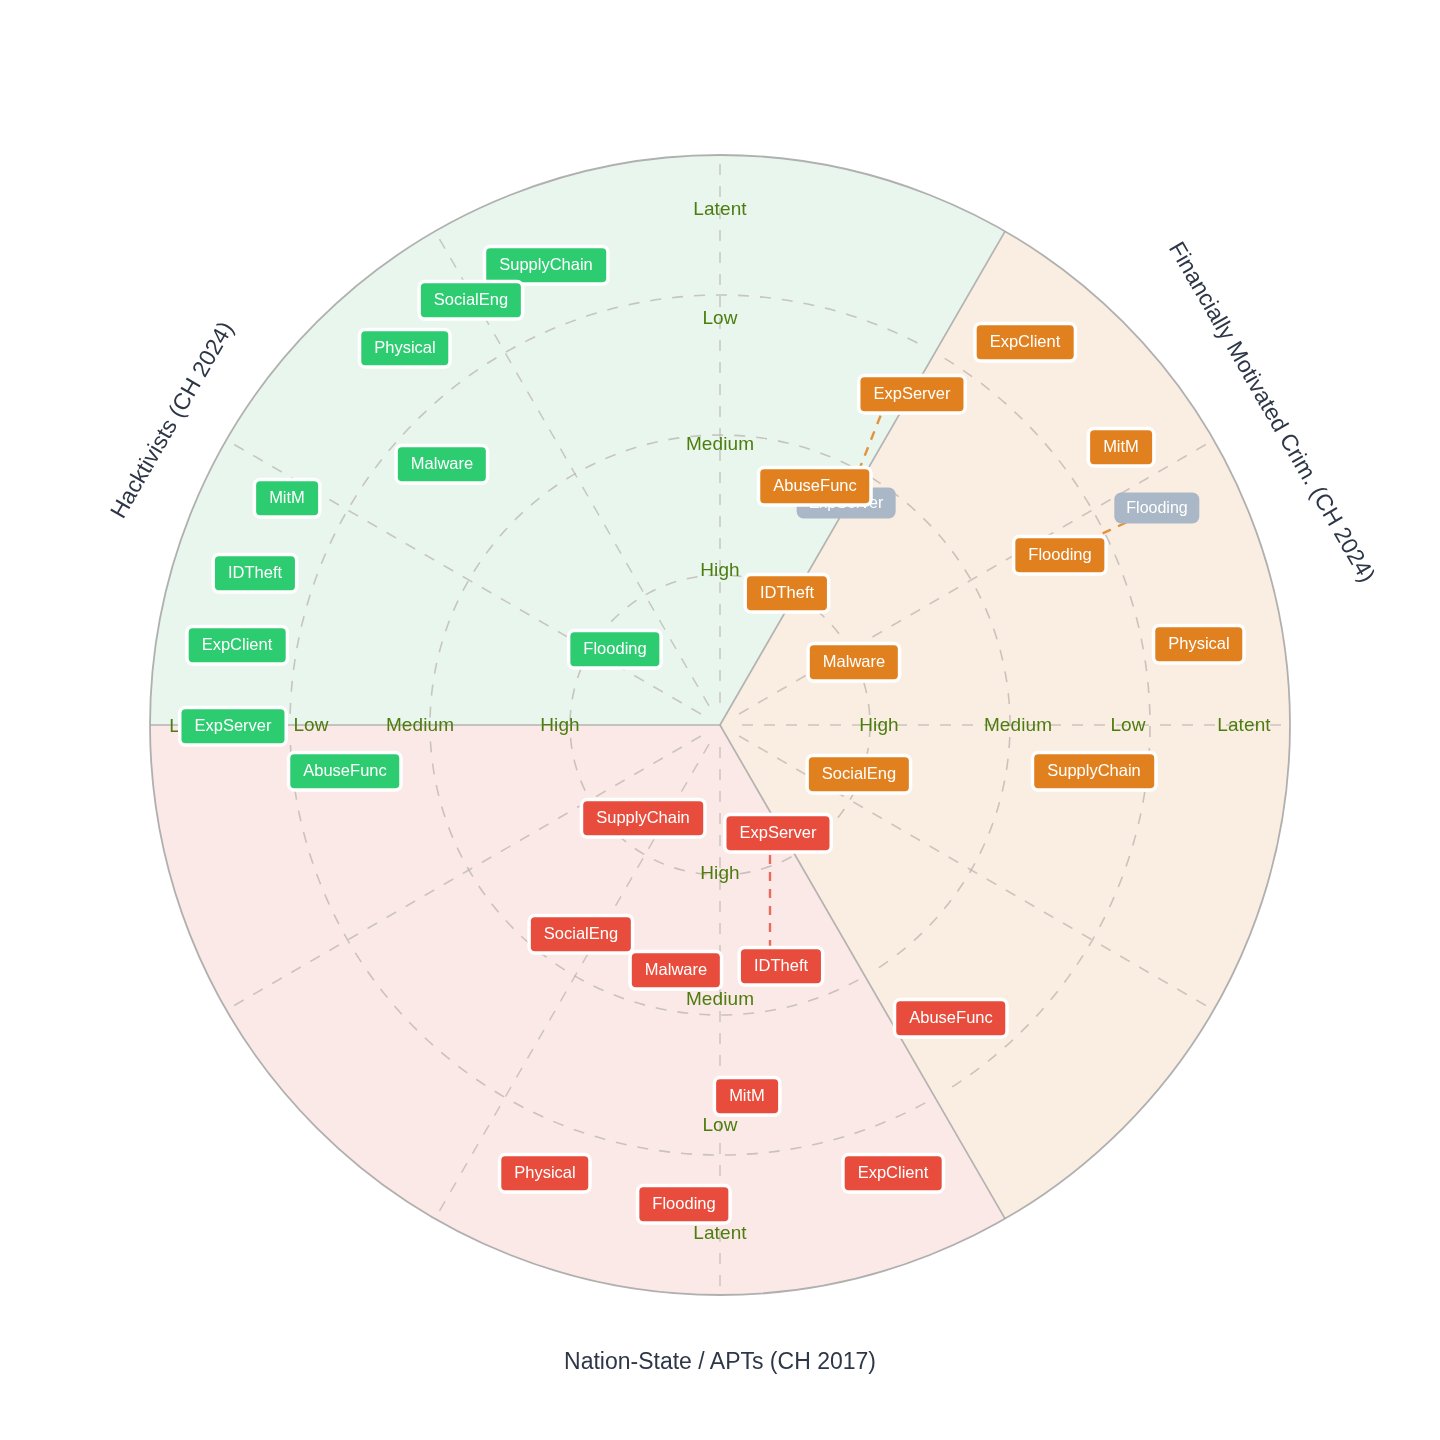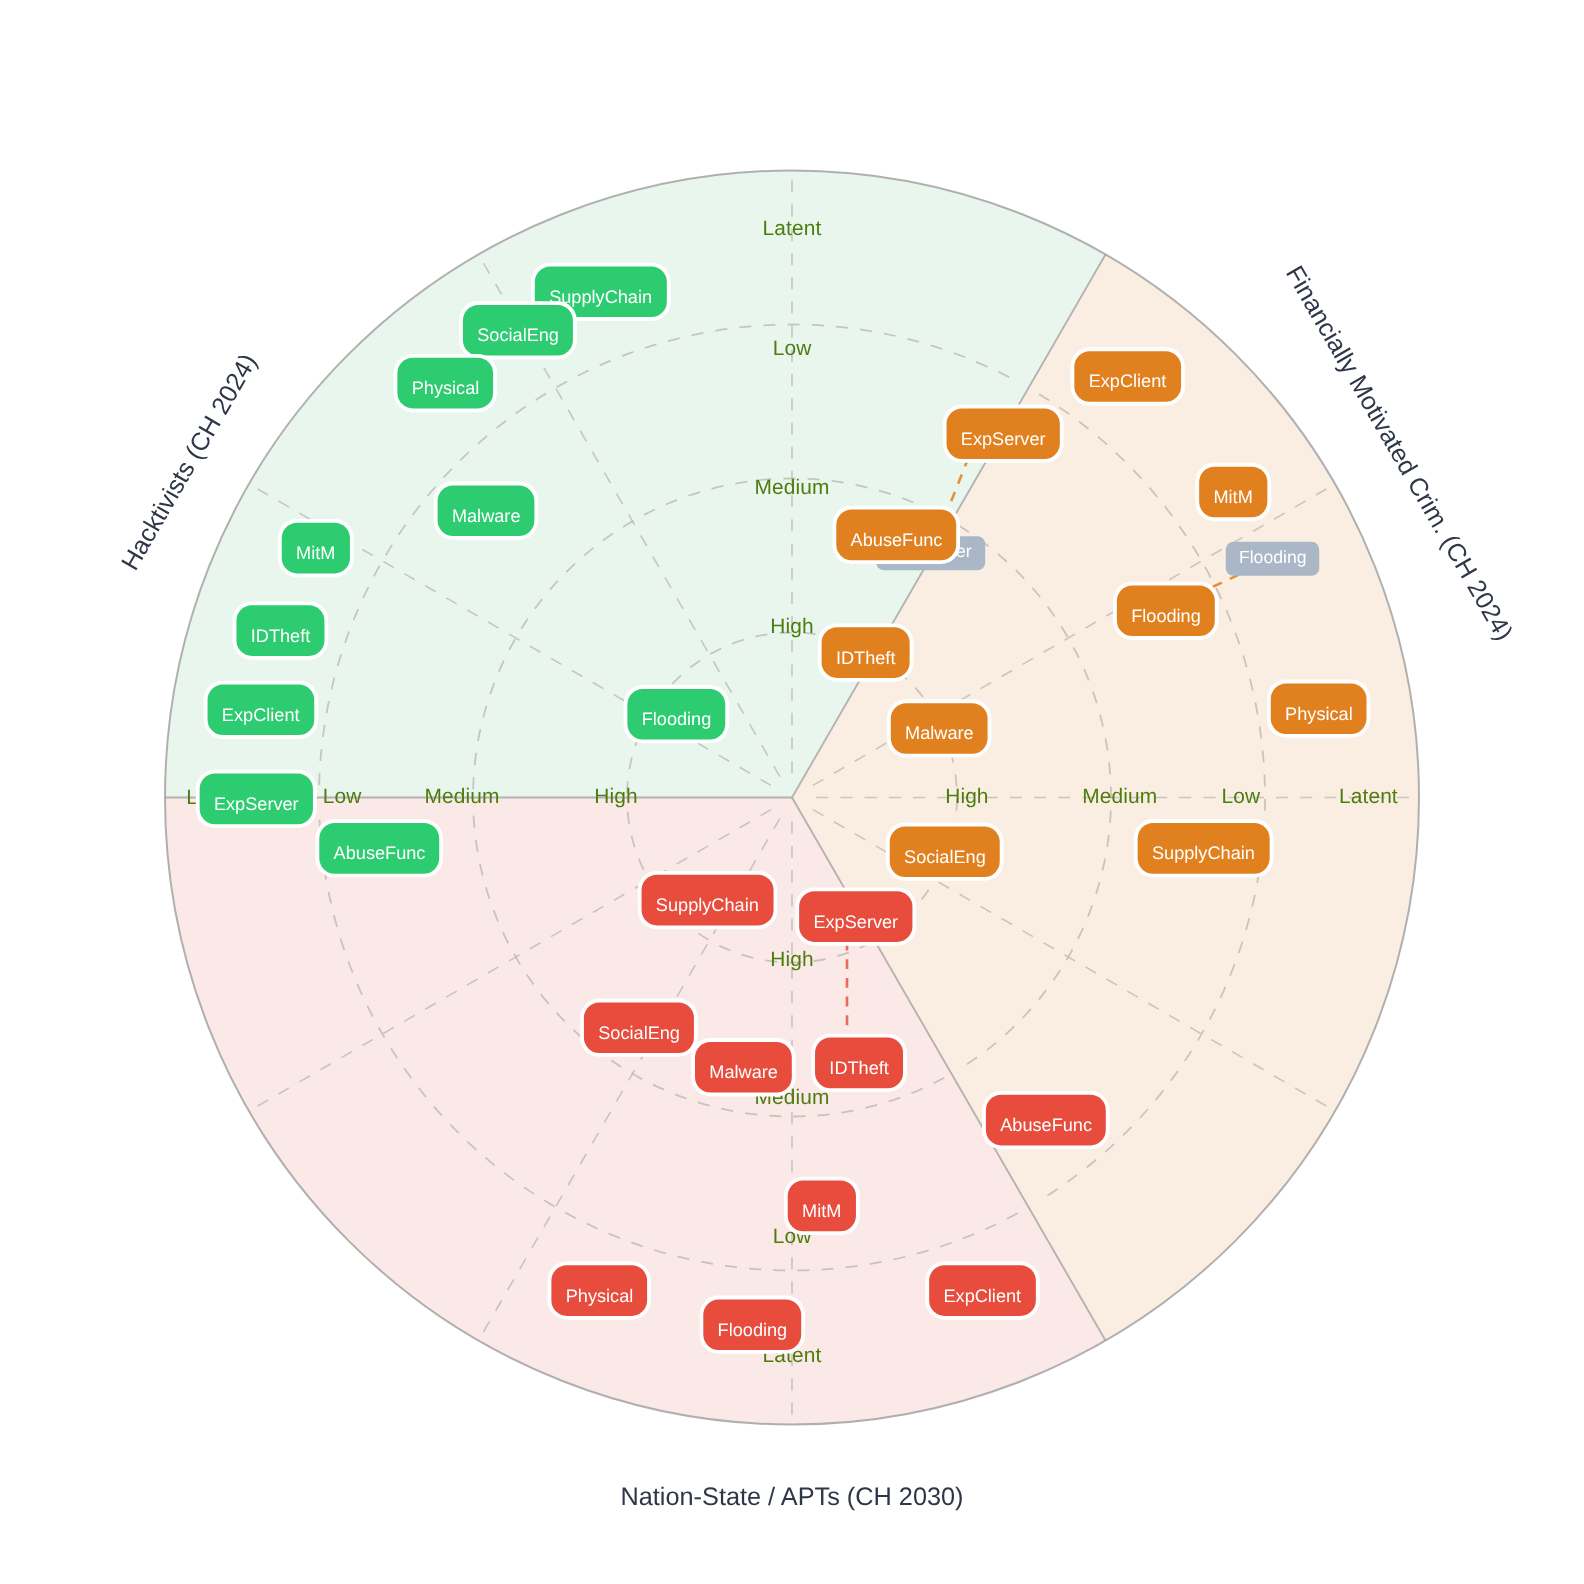--- a/index.html
+++ b/index.html
@@ -24,22 +24,22 @@
     color:#2d3748;
     font-size:23px;
     white-space:nowrap;
     transform-origin:50% 50%;
   }
 
   
   .chip{
     position:absolute;
     transform:translate(-50%,-50%);
-    padding:20px 13px 9px;
-    border-radius:14px;
+    padding:8px 13px 9px;
+    border-radius:4px;
     color:#ffffff;
     font-size:16.5px;
     line-height:1;
     white-space:nowrap;
     box-shadow:0 0 0 3.5px #ffffff;
   }
   .chip.green{background:#2ecc71;}
   .chip.orange{background:#e1801f;}
   .chip.red{background:#e74c3c;}
   .chip.ghost{
@@ -99,21 +99,21 @@
         <div class="tick" style="left: 1128px; top: 725px;">Low</div>
         <div class="tick" style="left: 1244px; top: 725px;">Latent</div>
         <div class="tick" style="left: 720px; top: 873px;">High</div>
         <div class="tick" style="left: 720px; top: 999px;">Medium</div>
         <div class="tick" style="left: 720px; top: 1125px;">Low</div>
         <div class="tick" style="left: 720px; top: 1233px;">Latent</div>
       </div>
     <div id="titles">
         <div class="sector-title" style="left: 172px; top: 420px; transform: translate(-50%, -50%) rotate(-60deg);">Hacktivists (CH 2024)</div>
         <div class="sector-title" style="left: 1272px; top: 412px; transform: translate(-50%, -50%) rotate(60deg);">Financially Motivated Crim. (CH 2024)</div>
-        <div class="sector-title" style="left: 720px; top: 1361px; transform: translate(-50%, -50%) rotate(0deg);">Nation-State / APTs (CH 2030)</div>
+        <div class="sector-title" style="left: 720px; top: 1361px; transform: translate(-50%, -50%) rotate(0deg);">Nation-State / APTs (CH 2017)</div>
       </div>
     <div id="chips">
         <div class="chip ghost" style="left: 846px; top: 503px;">ExpServer</div>
         <div class="chip ghost" style="left: 1157px; top: 508px;">Flooding</div>
         <div class="chip green" style="left: 546px; top: 265px;">SupplyChain</div>
         <div class="chip green" style="left: 471px; top: 300px;">SocialEng</div>
         <div class="chip green" style="left: 405px; top: 348px;">Physical</div>
         <div class="chip green" style="left: 442px; top: 464px;">Malware</div>
         <div class="chip green" style="left: 287px; top: 498px;">MitM</div>
         <div class="chip green" style="left: 255px; top: 573px;">IDTheft</div>

